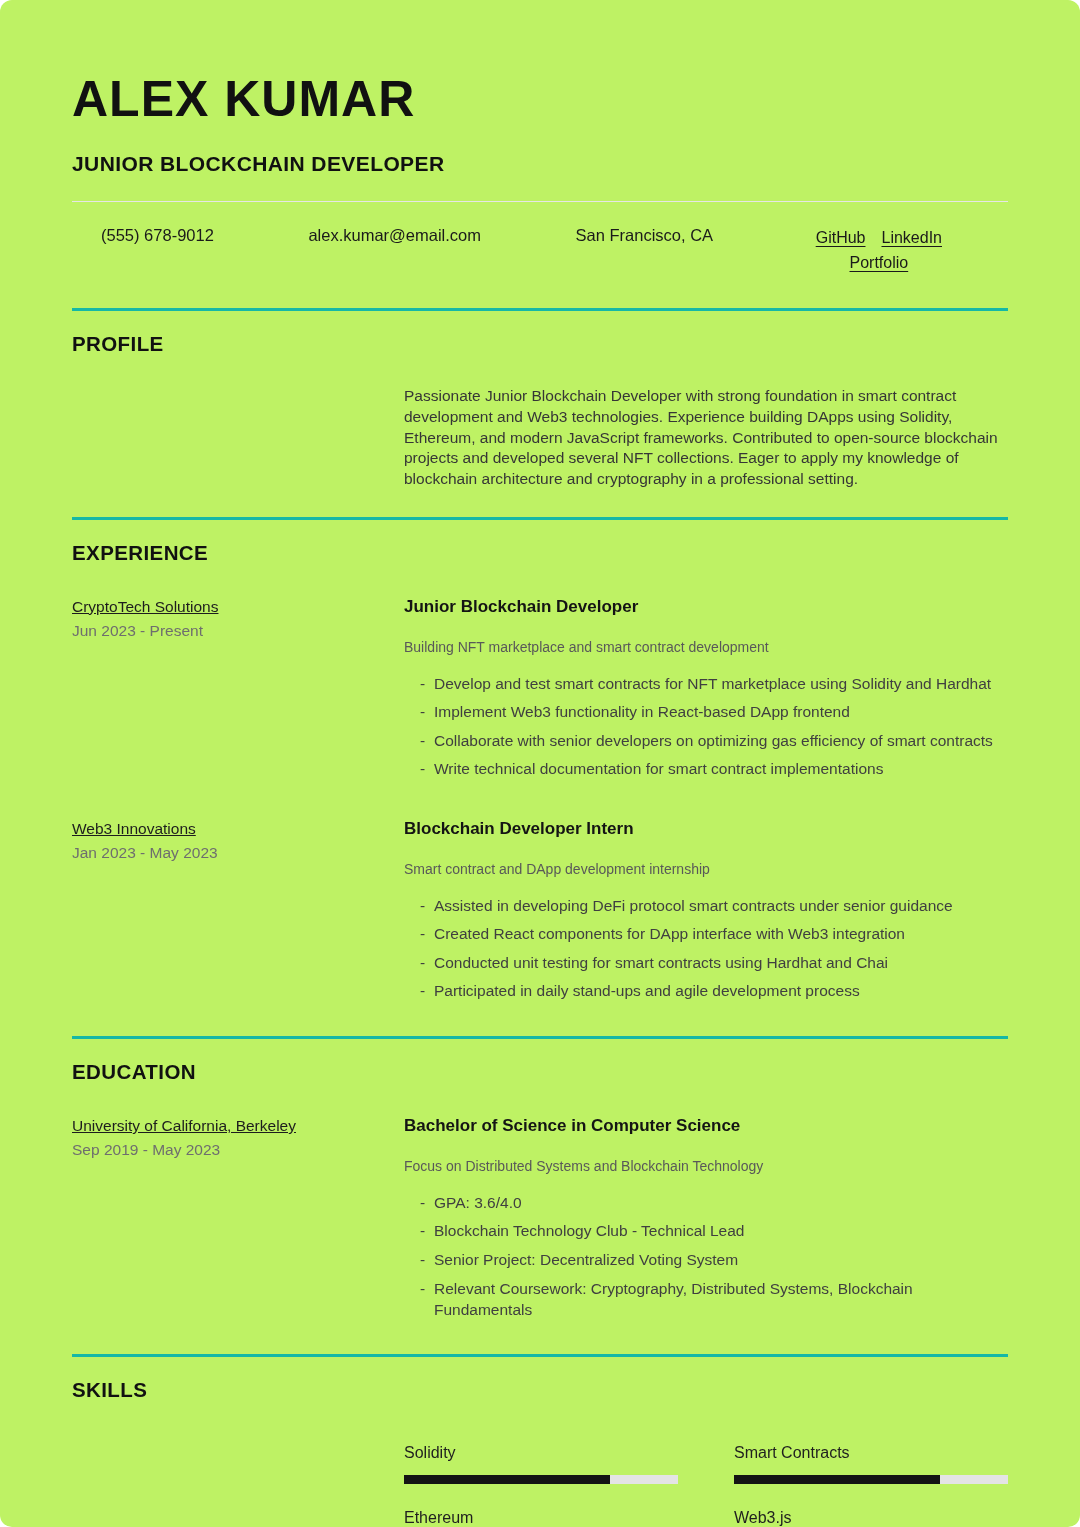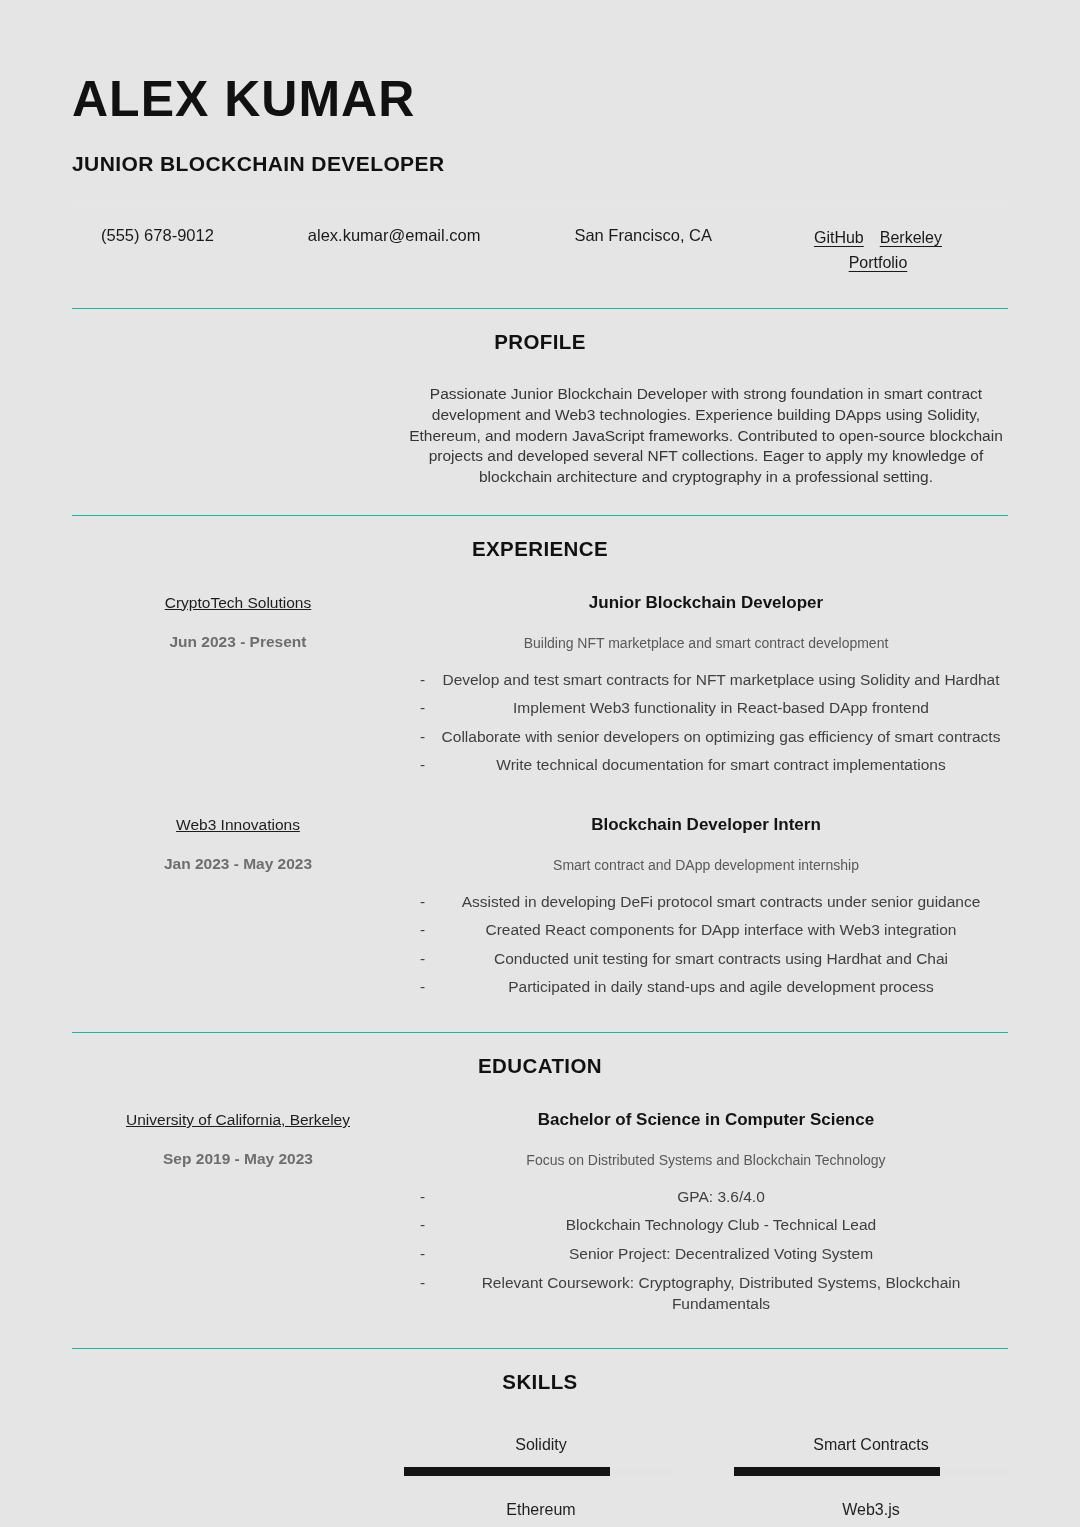--- a/index.html
+++ b/index.html
@@ -2,21 +2,21 @@
 <html><head>
 <meta charset="utf-8">
 <style>
   * { margin: 0; padding: 0; box-sizing: border-box; }
   html, body { background: #ffffff; }
   body {
     width: 1080px; height: 1527px; overflow: hidden;
     font-family: "Liberation Sans", "DejaVu Sans", sans-serif;
     color: #1a1a1a;
   }
-  .page { width: 1080px; height: 1527px; padding: 0 72px; background: #e5e5e5; }
+  .page { width: 1080px; height: 1527px; padding: 0 72px; background: #bef264; border-radius: 12px; }
 
   
   .header { padding-top: 74px; }
   .name {
     font-size: 50px; font-weight: 800; letter-spacing: 1px;
     color: #111; line-height: 1.0;
   }
   .job-headline {
     margin-top: 28px;
     font-size: 21px; font-weight: 700; letter-spacing: 0.4px; color: #111;
@@ -30,30 +30,30 @@
     padding: 24px 58px 24px 29px; min-height: 106px;
   }
   .contact-item { font-size: 16.5px; color: #1a1a1a; white-space: nowrap; }
   .contact-links { text-align: center; line-height: 1.55; }
   .contact-links .link {
     font-size: 16px; color: #1a1a1a; text-decoration: underline;
     text-underline-offset: 3px; margin: 0 8px; cursor: pointer; white-space: nowrap;
   }
 
   
-  .section { border-top: 1px solid #14b8a6; padding: 21px 0 27px 0; text-align: center; }
+  .section { border-top: 3px solid #14b8a6; padding: 21px 0 27px 0; }
   .section-heading {
     font-size: 20.5px; font-weight: 700; letter-spacing: 0.4px; color: #111;
     margin-bottom: 30px;
   }
   .row { display: grid; grid-template-columns: 332px 1fr; }
   .row + .row { margin-top: 30px; }
 
   .meta-company { font-size: 15.5px; font-weight: 500; color: #1d1d1d; line-height: 1.5; text-decoration: underline; }
-  .meta-dates { font-size: 15.5px; color: #6e6e6e; line-height: 1.5; margin-top: 16px; font-weight: bold; }
+  .meta-dates { font-size: 15.5px; color: #6e6e6e; line-height: 1.5; margin-top: 1px; }
 
   .item-title { font-size: 17px; font-weight: 600; color: #141414; line-height: 1.4; }
   .item-subtitle { font-size: 14px; color: #595959; line-height: 1.5; margin-top: 18px; }
 
   ul.bullets { list-style: none; margin: 15px 0 0 16px; padding: 0; }
   ul.bullets li {
     position: relative; padding-left: 14px; margin-bottom: 7.5px;
     font-size: 15.5px; line-height: 1.36; color: #404040;
   }
   ul.bullets li::before { content: "-"; position: absolute; left: 0; color: #404040; }
@@ -84,21 +84,21 @@
     <div class="name">ALEX KUMAR</div>
     <div class="job-headline">JUNIOR BLOCKCHAIN DEVELOPER</div>
   </div>
   <hr class="divider divider-header">
 
   <div class="contact-row">
     <span class="contact-item">(555) 678-9012</span>
     <span class="contact-item">alex.kumar@email.com</span>
     <span class="contact-item">San Francisco, CA</span>
     <span class="contact-links">
-      <span class="link">GitHub</span><span class="link">Berkeley</span><br>
+      <span class="link">GitHub</span><span class="link">LinkedIn</span><br>
       <span class="link">Portfolio</span>
     </span>
   </div>
 
   <div class="section">
     <div class="section-heading">PROFILE</div>
     <div class="row">
       <div></div>
       <div class="profile-text" style="margin-top:0;">Passionate Junior Blockchain Developer with strong foundation in smart contract development and Web3 technologies. Experience building DApps using Solidity, Ethereum, and modern JavaScript frameworks. Contributed to open-source blockchain projects and developed several NFT collections. Eager to apply my knowledge of blockchain architecture and cryptography in a professional setting.</div>
     </div>

